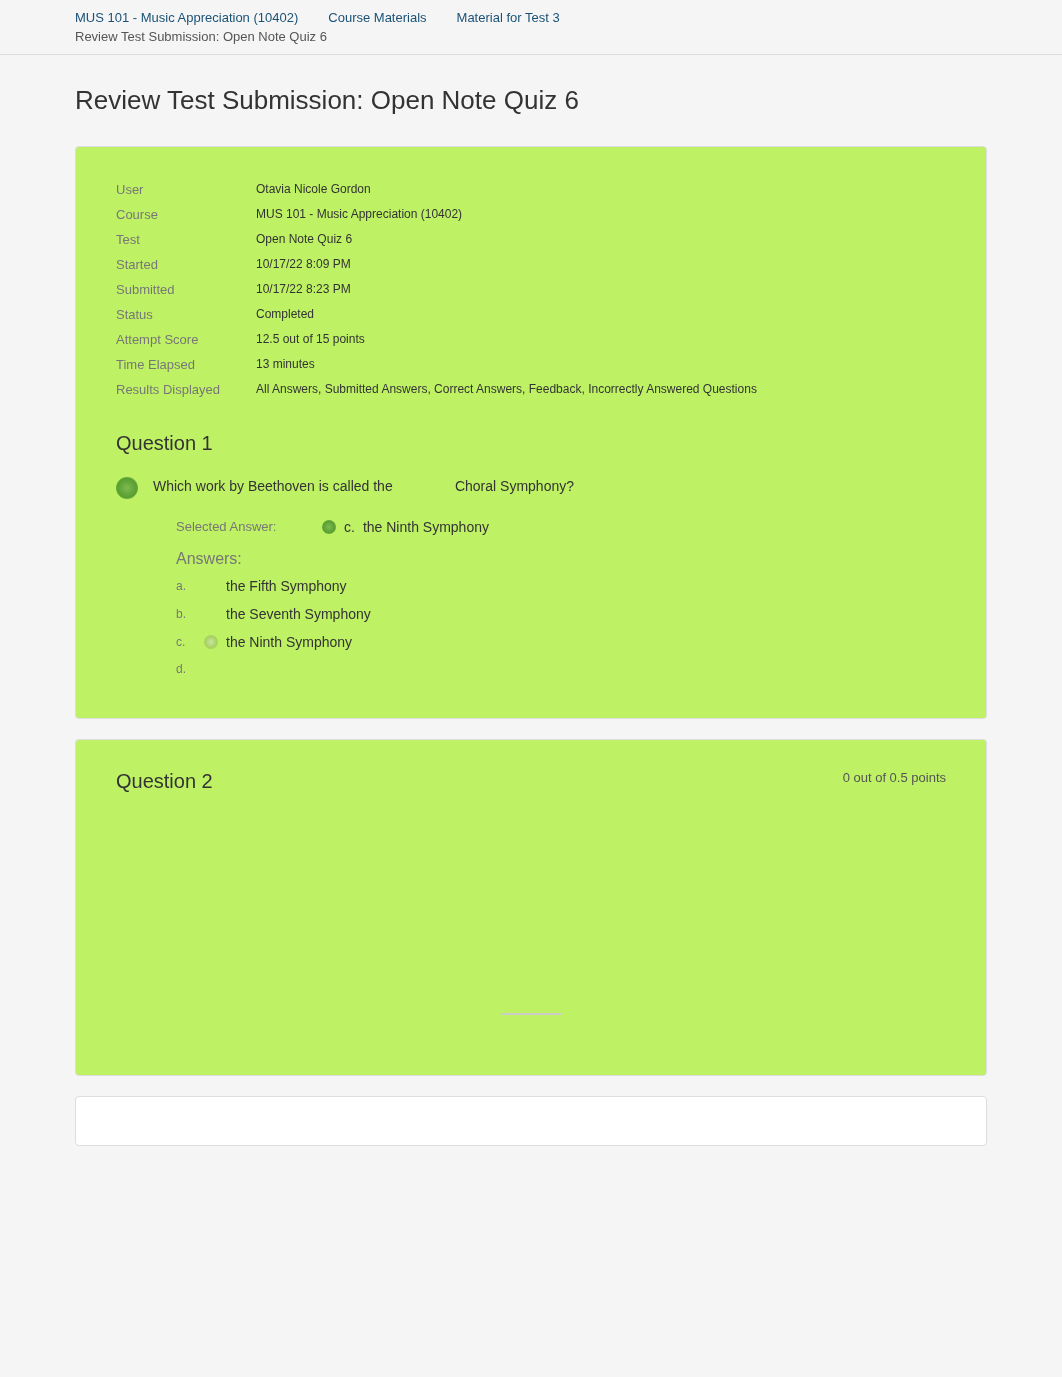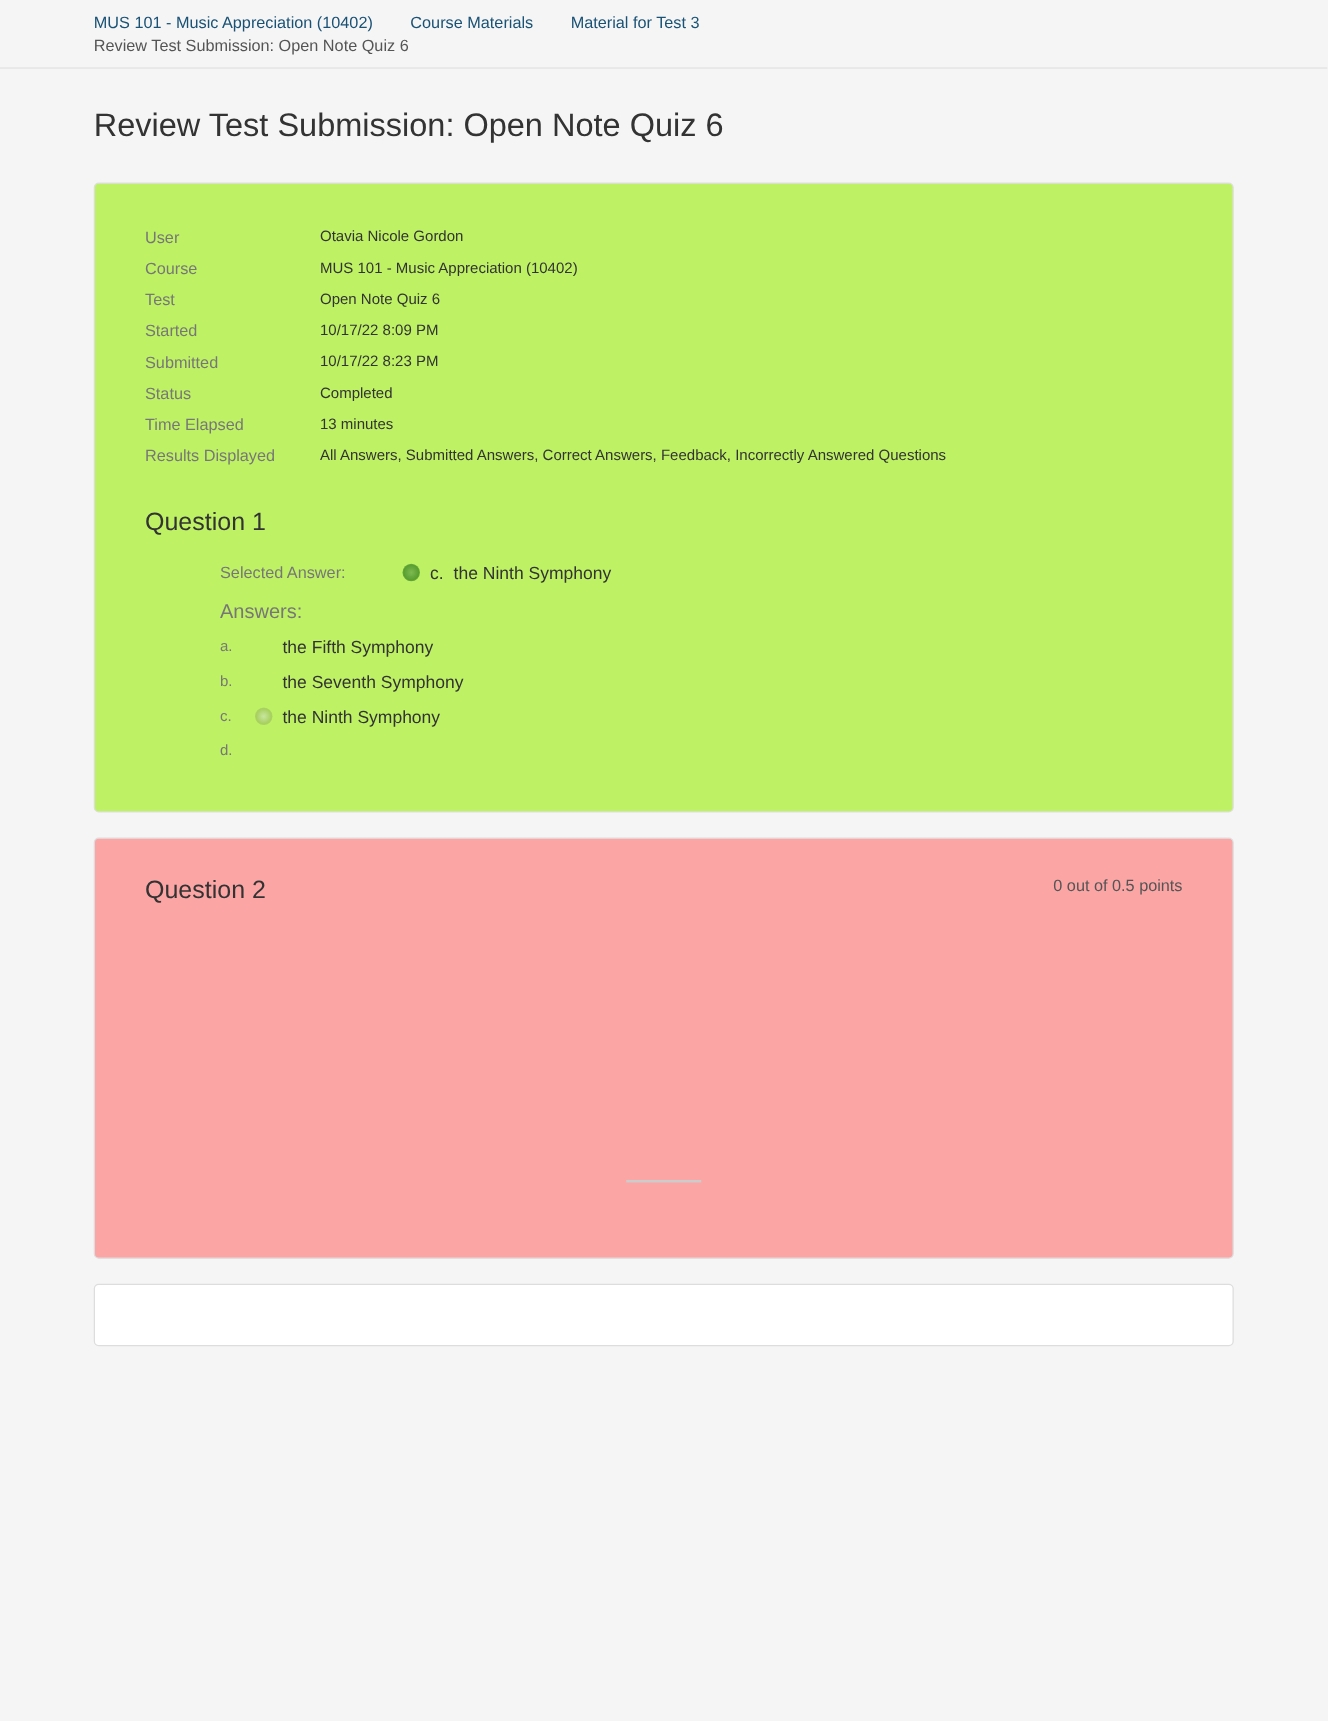--- a/index.html
+++ b/index.html
@@ -195,21 +195,21 @@
       flex-shrink: 0;
     }
 
     .answer-dot-empty {
       width: 14px;
       height: 14px;
       flex-shrink: 0;
     }
 
     .question2-section {
-      background: #fca5a5;
+      background: #bef264;
       border: 1px solid #ddd;
       border-radius: 4px;
       padding: 30px 40px;
       min-height: 300px;
       margin-bottom: 20px;
     }
 
     .divider-line {
       width: 60px;
       height: 2px;
@@ -262,35 +262,47 @@
         </tr>
         <tr>
           <td>Submitted</td>
           <td>10/17/22 8:23 PM</td>
         </tr>
         <tr>
           <td>Status</td>
           <td class="status-completed">Completed</td>
         </tr>
         <tr>
+          <td>Attempt Score</td>
+          <td>12.5 out of 15 points</td>
+        </tr>
+        <tr>
           <td>Time Elapsed</td>
           <td>13 minutes</td>
         </tr>
         <tr>
           <td>Results Displayed</td>
           <td>All Answers, Submitted Answers, Correct Answers, Feedback, Incorrectly Answered Questions</td>
         </tr>
       </tbody>
     </table>
 
     <div style="margin-top: 30px;">
       <div class="question-header">
         <h2 class="question-title">Question 1</h2>
       </div>
 
+      <div class="question-body">
+        <div class="correct-icon"></div>
+        <div class="question-text">
+          <span>Which work by Beethoven is called the</span>
+          <span>&nbsp;&nbsp;&nbsp;&nbsp;&nbsp;&nbsp;&nbsp;&nbsp;&nbsp;&nbsp;&nbsp;&nbsp;&nbsp;&nbsp;</span>
+          <span>Choral  Symphony?</span>
+        </div>
+      </div>
 
       <div class="selected-answer-row">
         <div class="selected-answer-label">Selected Answer:</div>
         <div class="selected-answer-value">
           <div class="answer-dot-correct"></div>
           <span>c.</span>
           <span>the Ninth Symphony</span>
         </div>
       </div>
 

